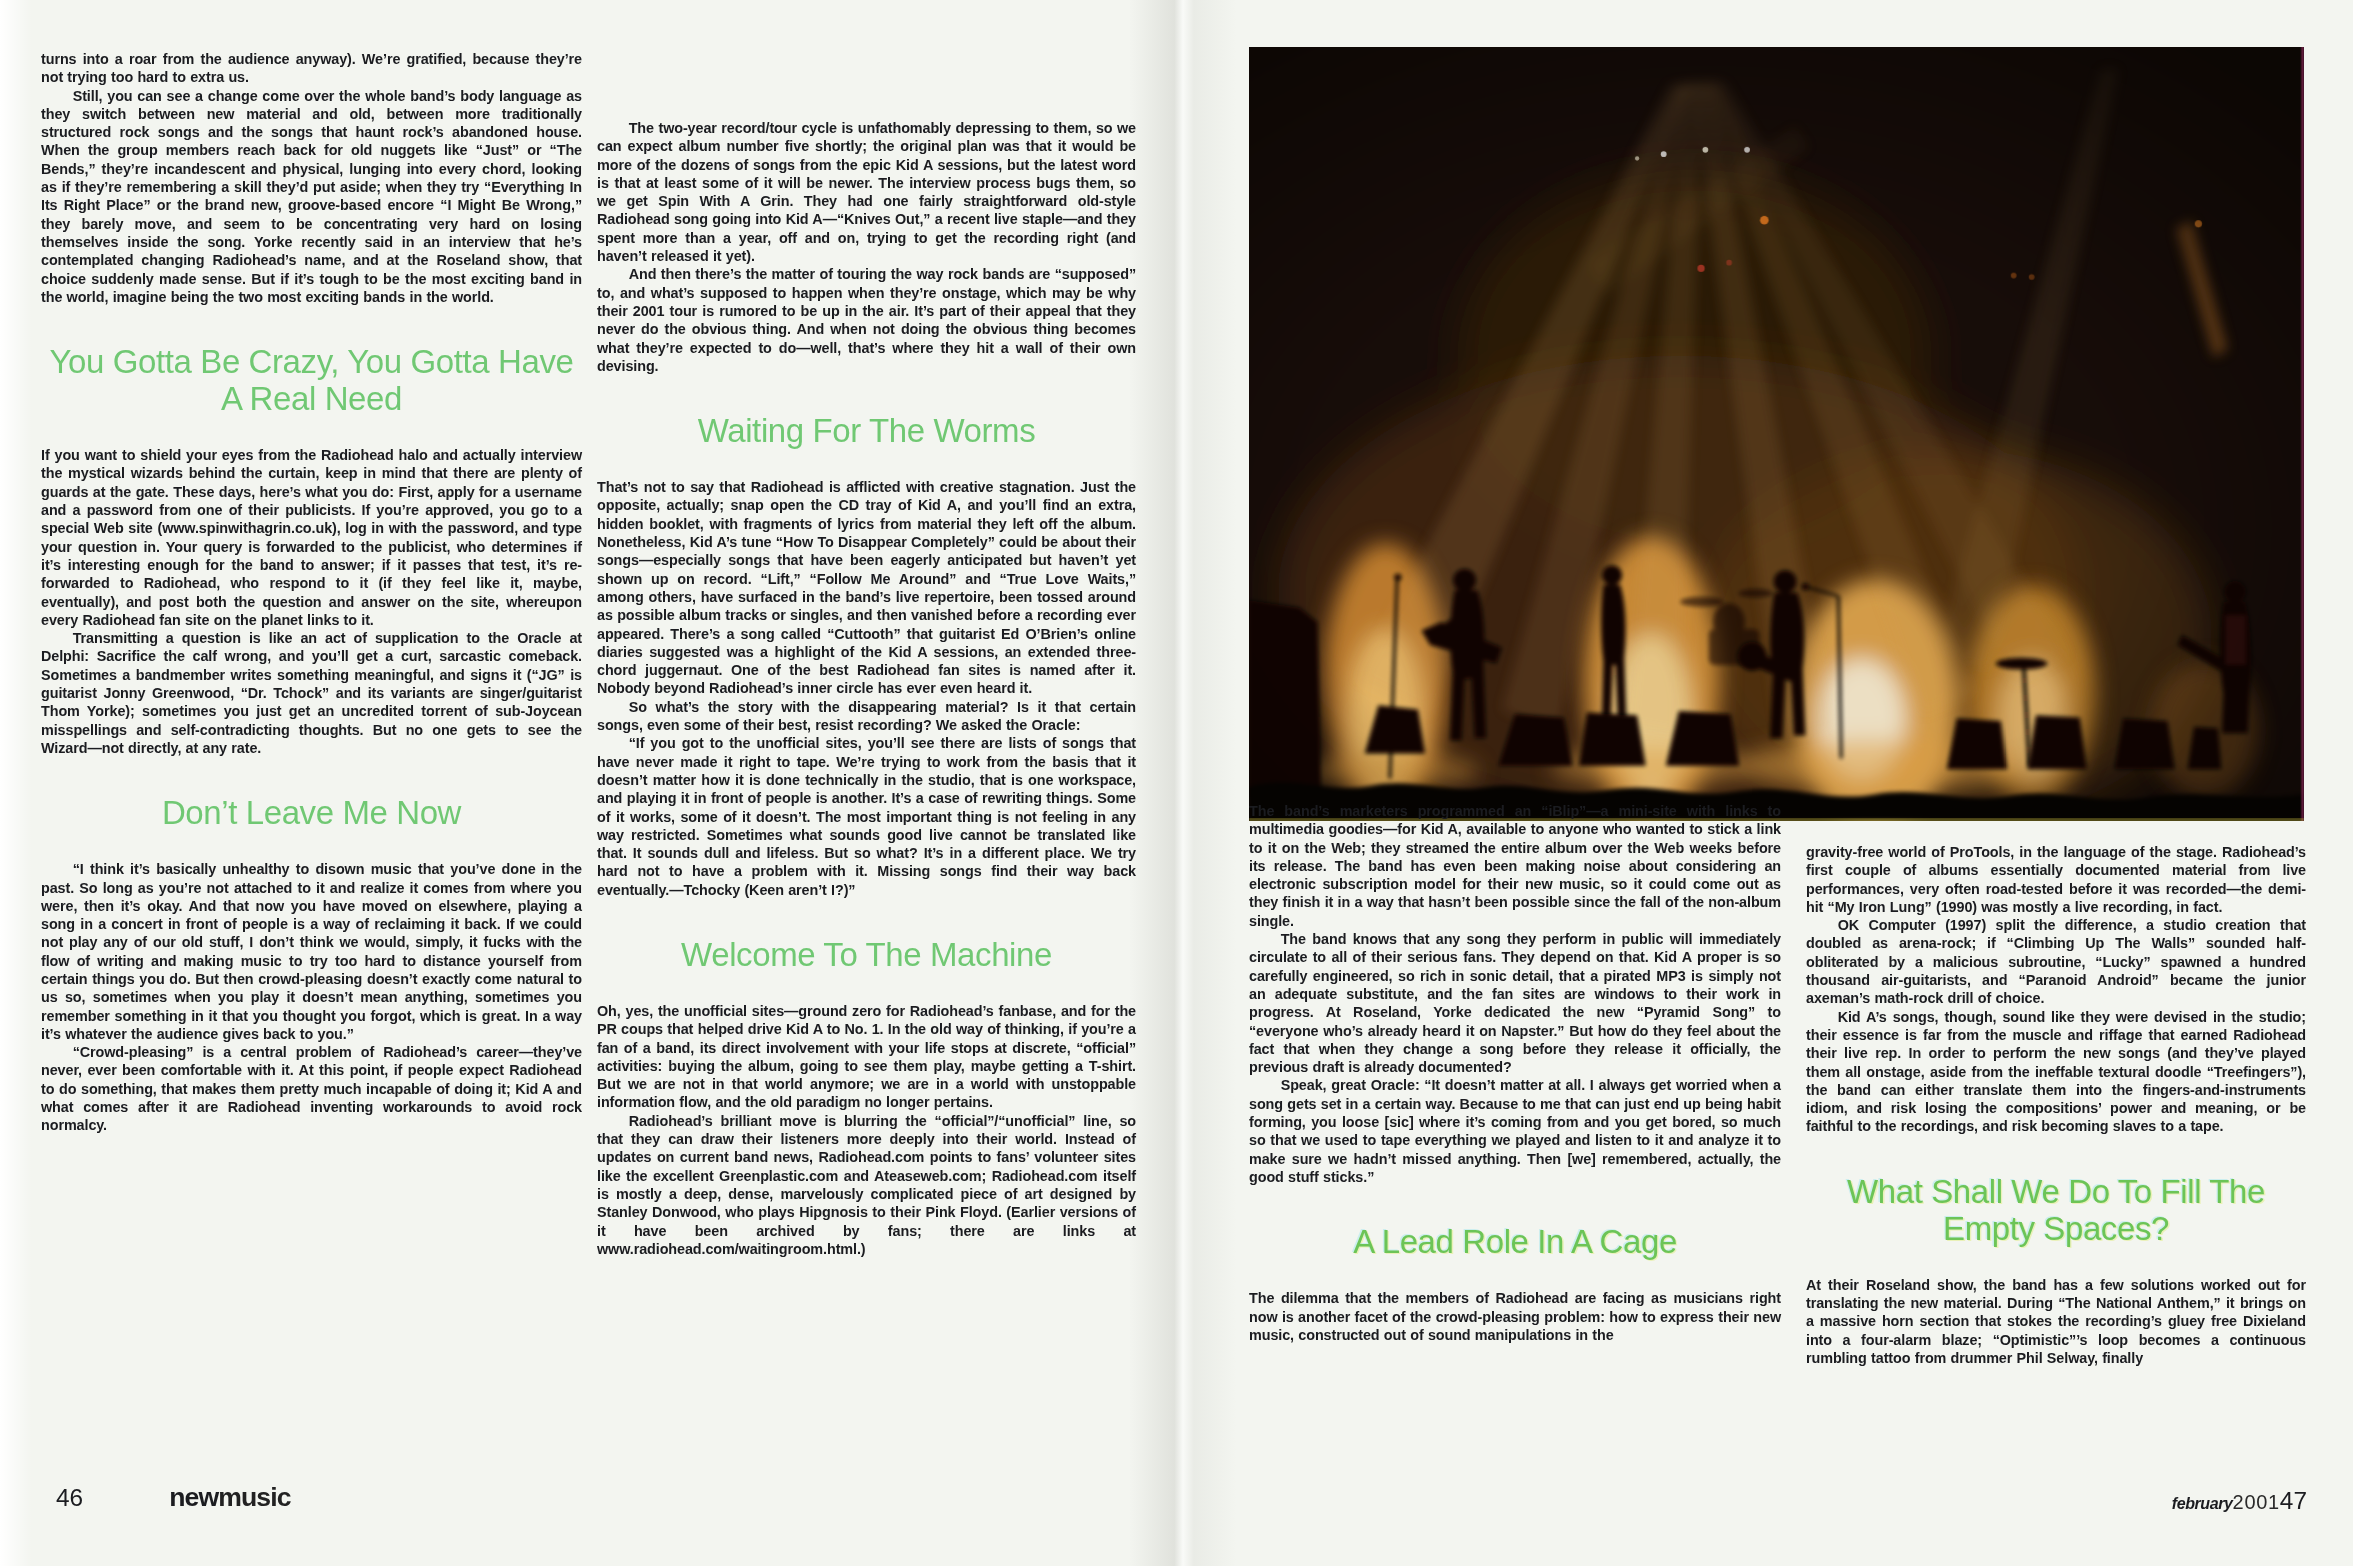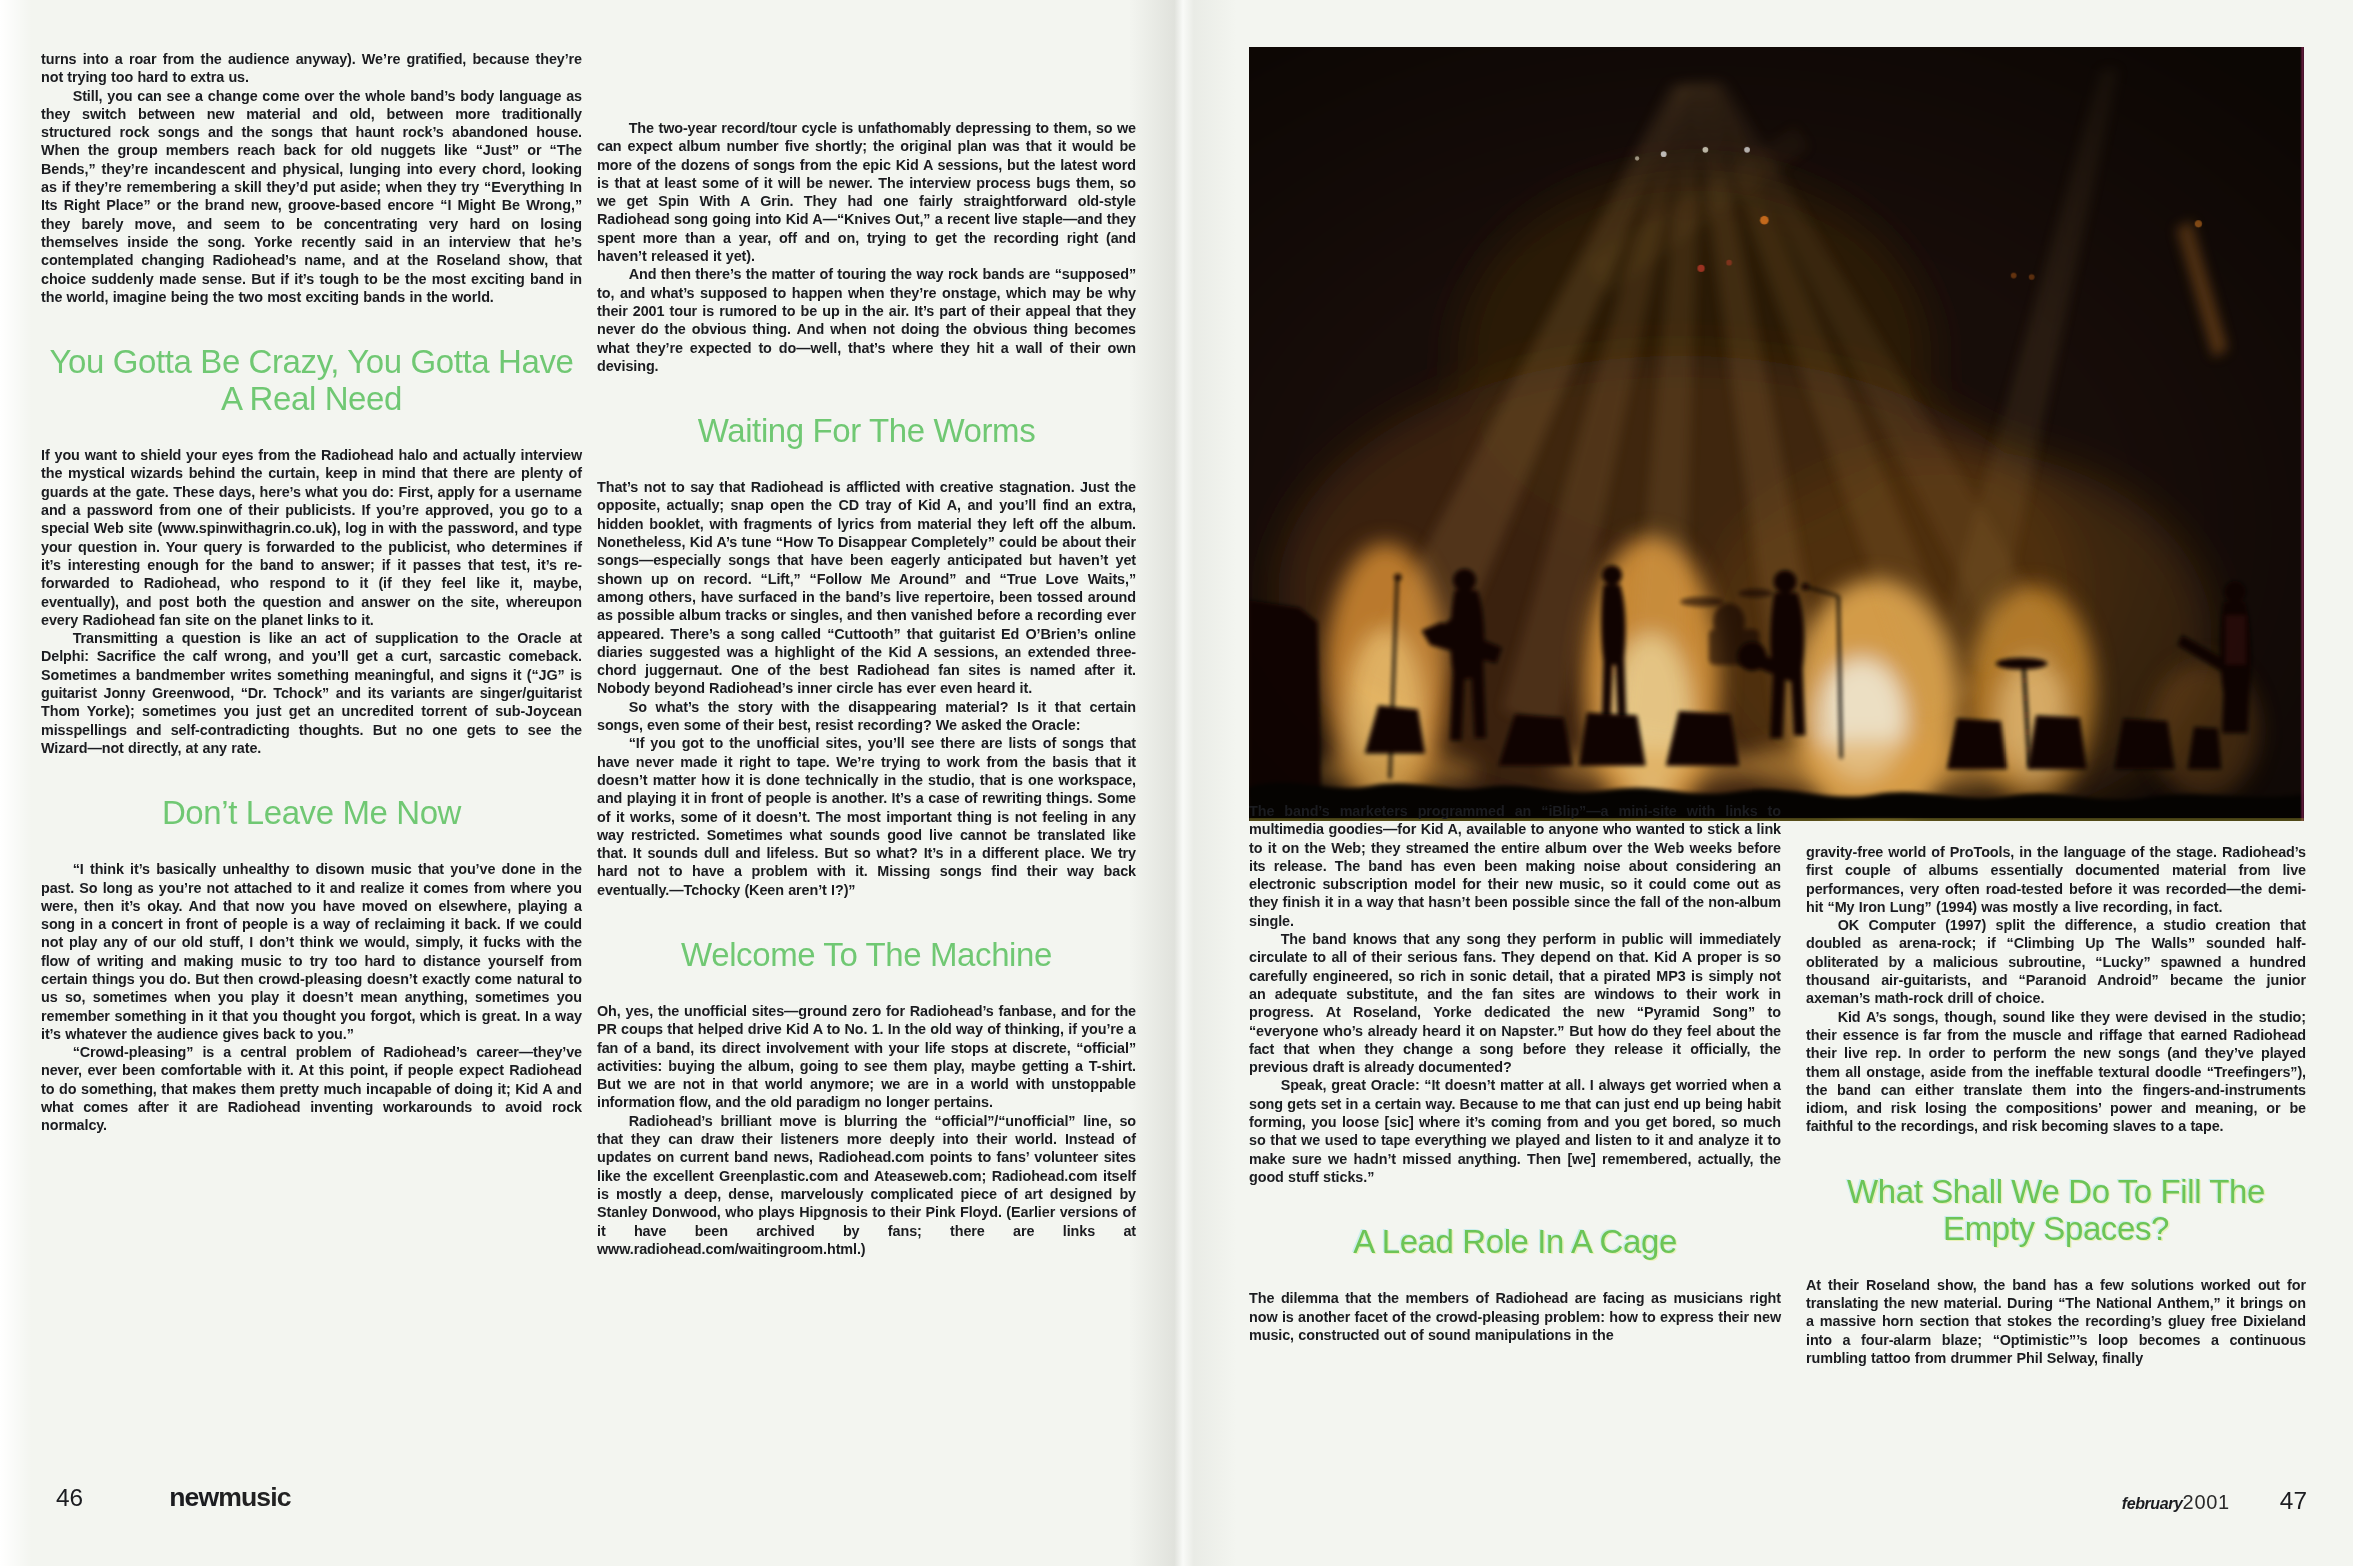--- a/index.html
+++ b/index.html
@@ -29,21 +29,21 @@
   #photo svg{display:block;}
   .footer{position:absolute;white-space:nowrap;}
   #footer-left{left:56px;top:1482px;}
   #footer-right{right:47px;top:1487px;}
   .pgnum{font-size:24.4px;font-weight:400;letter-spacing:0;}
   .magname{font-size:26.6px;letter-spacing:-0.9px;margin-left:86px;}
   .magname .b{font-weight:700;}
   .magname .l{font-weight:700;color:#222;}
   #footer-right .month{font-size:16px;font-weight:700;letter-spacing:-0.4px;font-style:italic;}
   #footer-right .year{font-size:20px;font-weight:400;color:#2a2a2a;letter-spacing:0.7px;}
-  #footer-right .pgnum{margin-left:50px;}
+  #footer-right .pgnum{}
 </style>
 </head>
 <body>
 
 <div class="page-shade" id="left-edge"></div>
 <div class="page-shade" id="gutter"></div>
 
 <div class="col first" style="left:41px;top:50px;width:541px;">
   <p class="body">turns into a roar from the audience anyway). We’re gratified, because they’re not trying too hard to extra us.</p>
   <p class="body ind">Still, you can see a change come over the whole band’s body language as they switch between new material and old, between more traditionally structured rock songs and the songs that haunt rock’s abandoned house. When the group members reach back for old nuggets like “Just” or “The Bends,” they’re incandescent and physical, lunging into every chord, looking as if they’re remembering a skill they’d put aside; when they try “Everything In Its Right Place” or the brand new, groove-based encore “I Might Be Wrong,” they barely move, and seem to be concentrating very hard on losing themselves inside the song. Yorke recently said in an interview that he’s contemplated changing Radiohead’s name, and at the Roseland show, that choice suddenly made sense. But if it’s tough to be the most exciting band in the world, imagine being the two most exciting bands in the world.</p>
@@ -198,21 +198,21 @@
 
 <div class="col rp" style="left:1249px;top:802px;width:532px;">
   <p class="body">The band’s marketers programmed an “iBlip”—a mini-site with links to multimedia goodies—for Kid A, available to anyone who wanted to stick a link to it on the Web; they streamed the entire album over the Web weeks before its release. The band has even been making noise about considering an electronic subscription model for their new music, so it could come out as they finish it in a way that hasn’t been possible since the fall of the non-album single.</p>
   <p class="body ind">The band knows that any song they perform in public will immediately circulate to all of their serious fans. They depend on that. Kid A proper is so carefully engineered, so rich in sonic detail, that a pirated MP3 is simply not an adequate substitute, and the fan sites are windows to their work in progress. At Roseland, Yorke dedicated the new “Pyramid Song” to “everyone who’s already heard it on Napster.” But how do they feel about the fact that when they change a song before they release it officially, the previous draft is already documented?</p>
   <p class="body ind">Speak, great Oracle: “It doesn’t matter at all. I always get worried when a song gets set in a certain way. Because to me that can just end up being habit forming, you loose [sic] where it’s coming from and you get bored, so much so that we used to tape everything we played and listen to it and analyze it to make sure we hadn’t missed anything. Then [we] remembered, actually, the good stuff sticks.”</p>
   <h2 class="sect">A Lead Role In A Cage</h2>
   <p class="body">The dilemma that the members of Radiohead are facing as musicians right now is another facet of the crowd-pleasing problem: how to express their new music, constructed out of sound manipulations in the</p>
 </div>
 
 <div class="col rp" style="left:1806px;top:843px;width:500px;">
-  <p class="body">gravity-free world of ProTools, in the language of the stage. Radiohead’s first couple of albums essentially documented material from live performances, very often road-tested before it was recorded—the demi-hit “My Iron Lung” (1994) was mostly a live recording, in fact.</p>
+  <p class="body">gravity-free world of ProTools, in the language of the stage. Radiohead’s first couple of albums essentially documented material from live performances, very often road-tested before it was recorded—the demi-hit “My Iron Lung” (1990) was mostly a live recording, in fact.</p>
   <p class="body ind">OK Computer (1997) split the difference, a studio creation that doubled as arena-rock; if “Climbing Up The Walls” sounded half-obliterated by a malicious subroutine, “Lucky” spawned a hundred thousand air-guitarists, and “Paranoid Android” became the junior axeman’s math-rock drill of choice.</p>
   <p class="body ind">Kid A’s songs, though, sound like they were devised in the studio; their essence is far from the muscle and riffage that earned Radiohead their live rep. In order to perform the new songs (and they’ve played them all onstage, aside from the ineffable textural doodle “Treefingers”), the band can either translate them into the fingers-and-instruments idiom, and risk losing the compositions’ power and meaning, or be faithful to the recordings, and risk becoming slaves to a tape.</p>
   <h2 class="sect">What Shall We Do To Fill The Empty Spaces?</h2>
   <p class="body">At their Roseland show, the band has a few solutions worked out for translating the new material. During “The National Anthem,” it brings on a massive horn section that stokes the recording’s gluey free Dixieland into a four-alarm blaze; “Optimistic”’s loop becomes a continuous rumbling tattoo from drummer Phil Selway, finally</p>
 </div>
 
 <div class="footer" id="footer-left">
   <span class="pgnum">46</span><span class="magname"><span class="b">new</span><span class="l">music</span></span>
 </div>
 <div class="footer" id="footer-right">

